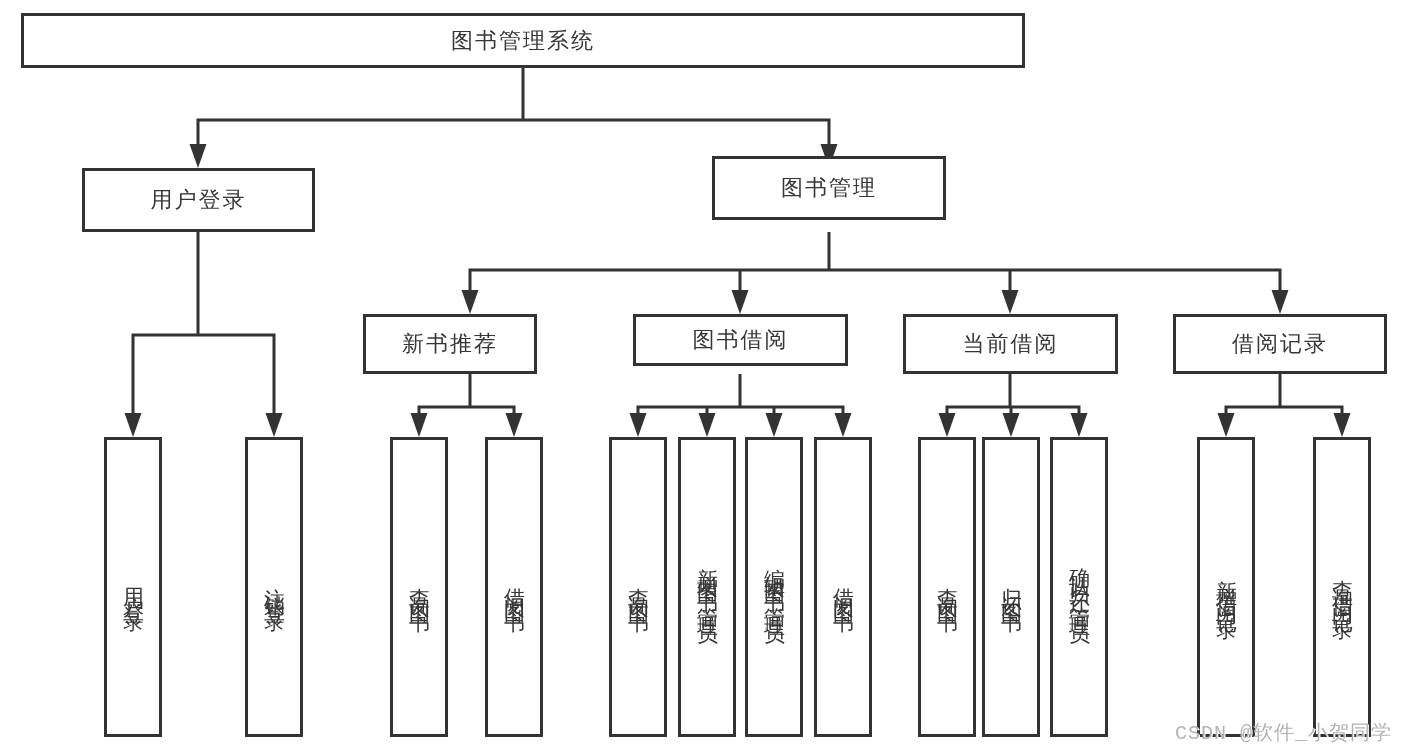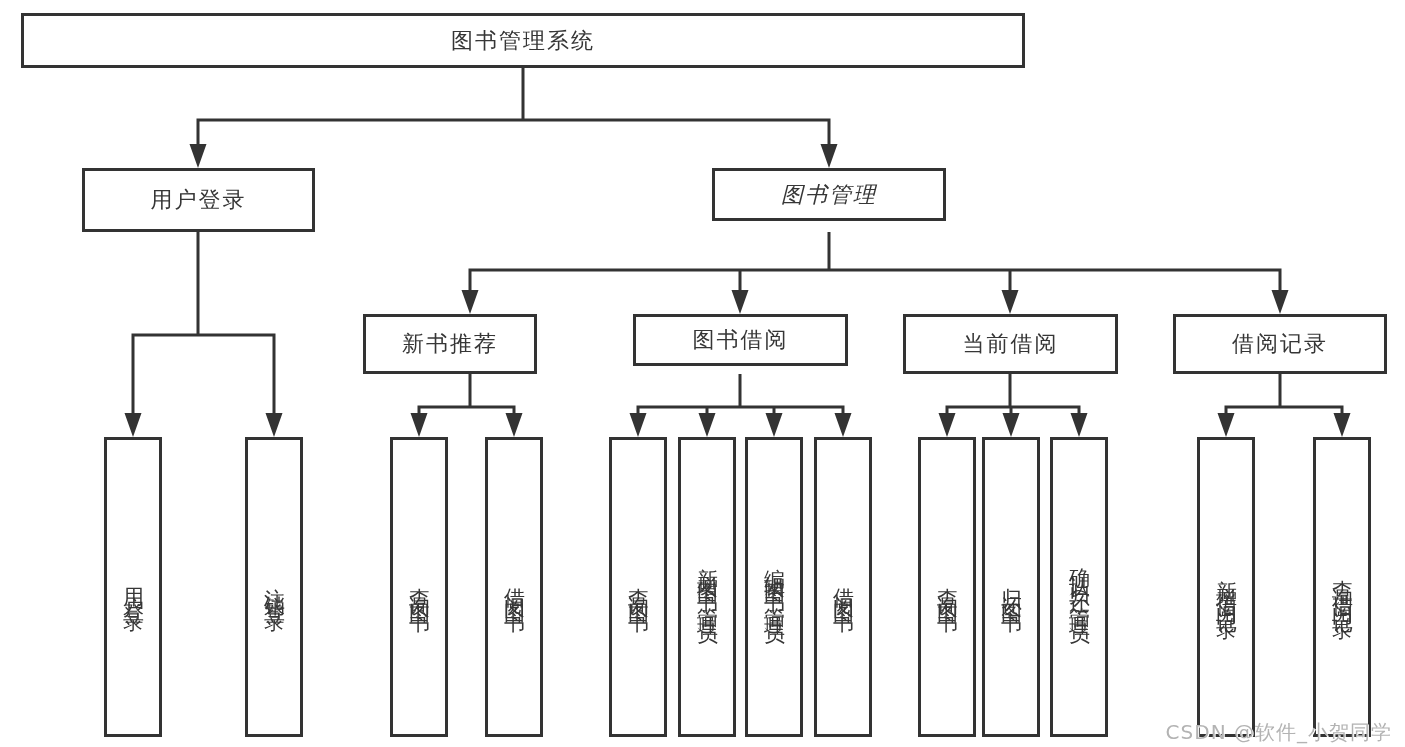--- a/index.html
+++ b/index.html
@@ -44,20 +44,21 @@
   }
   .watermark{
     position:absolute;
     right:13px;top:719px;
     font-size:20px;
     letter-spacing:1px;
     color:var(--wm);
     text-shadow:1px 1px 0 #ffffff;
     z-index:3;
     white-space:nowrap;
+    font-family:Liberation Mono, monospace;
   }
 </style>
 </head>
 <body>
 
 <div class="canvas">
 
   <svg class="wires" viewBox="0 0 1405 747" xmlns="http://www.w3.org/2000/svg">
     <path class="wire" d="
       M523 68 V120
@@ -115,21 +116,21 @@
       M1333.5 413 L1350.5 413 L1342 437 Z"></path>
   </svg>
 
   <div class="box h" style="left:21px;top:13px;width:1004px;height:55px;">
     <span>图书管理系统</span>
   </div>
 
   <div class="box h" style="left:82px;top:168px;width:233px;height:64px;">
     <span>用户登录</span>
   </div>
-  <div class="box h" style="left:712px;top:168px;width:234px;height:53px;font-style:italic;">
+  <div class="box h" style="left:712px;top:156px;width:234px;height:64px;">
     <span>图书管理</span>
   </div>
 
   <div class="box h" style="left:363px;top:314px;width:174px;height:60px;">
     <span>新书推荐</span>
   </div>
   <div class="box h" style="left:633px;top:314px;width:215px;height:52px;">
     <span>图书借阅</span>
   </div>
   <div class="box h" style="left:903px;top:314px;width:215px;height:60px;">

